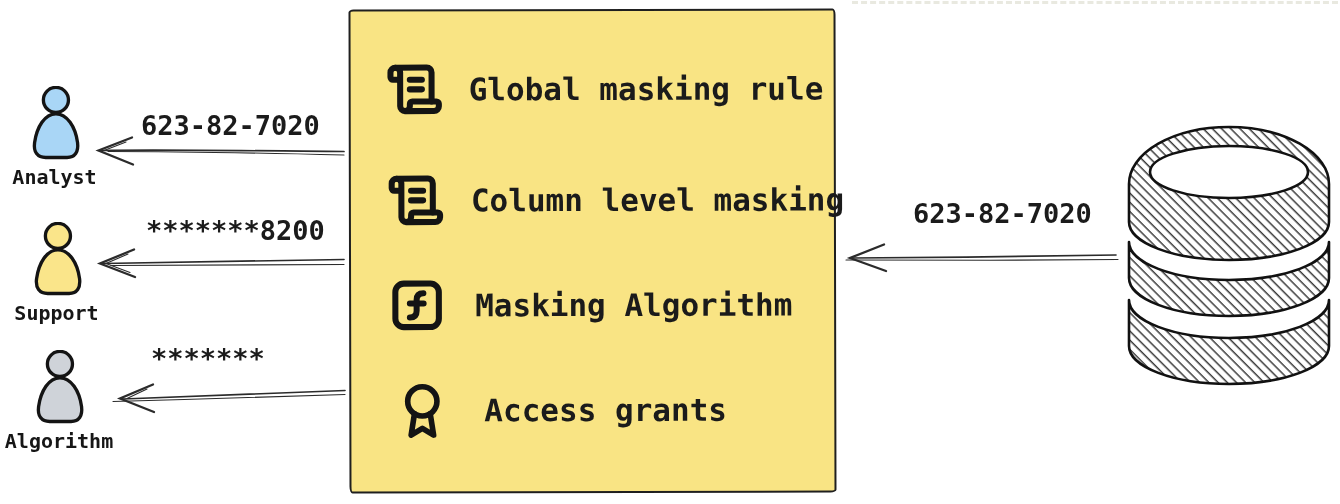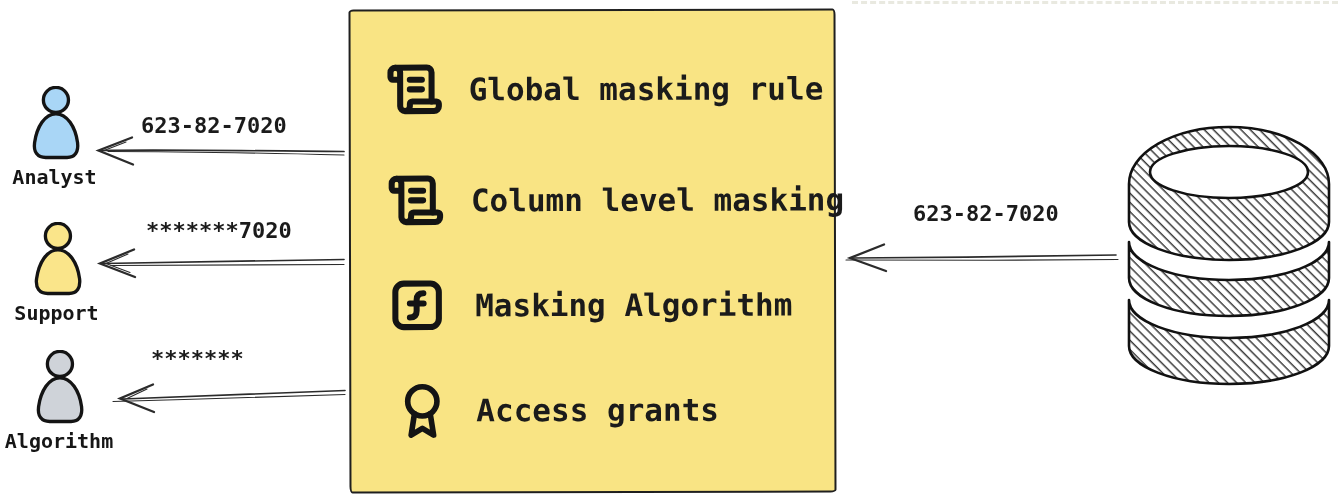--- a/index.html
+++ b/index.html
@@ -17,21 +17,21 @@
     border-top:3px dashed #e9e9e0;
   }
   
   .actor{position:absolute;display:flex;flex-direction:column;align-items:center;}
   .actor-label{
     margin-top:3px;font-size:20px;font-weight:700;line-height:20px;
     color:#161616;white-space:nowrap;
   }
   
   .arrow-label{
-    position:absolute;font-size:22px;font-weight:700;line-height:29px;
+    position:absolute;font-size:27px;font-weight:700;line-height:29px;
     color:#1b1b1b;white-space:nowrap;letter-spacing:0px;
   }
   
   .masking-box{
     position:absolute;left:349px;top:9px;width:487px;height:484px;
     border:2.5px solid #1f1f1f;box-sizing:border-box;
     border-radius:5px 3px 6px 3px / 3px 6px 3px 7px;
     transform:rotate(-0.12deg);
   }
   .box-row{position:absolute;display:flex;align-items:center;}
@@ -68,21 +68,21 @@
 
   <div class="actor" style="left:4px;top:350px;width:110px;">
     <svg width="62" height="78" viewBox="0 0 64 84">
       <circle cx="33" cy="15" r="13.5" fill="#CFD3D9" stroke="#141414" stroke-width="3.6"></circle>
       <path d="M 33 30 C 21 30 12.5 44 10 61 C 8.7 71 13 77 22 77 L 45 77 C 53.5 77 57.5 71 56.3 61 C 54 44 45 30 33 30 Z" fill="#CFD3D9" stroke="#141414" stroke-width="3.6" stroke-linejoin="round"></path>
     </svg>
     <div class="actor-label">Algorithm</div>
   </div>
 
   <div class="arrow-label" style="left:141px;top:111px;">623-82-7020</div>
-  <div class="arrow-label" style="left:146px;top:216px;">*******7020</div>
+  <div class="arrow-label" style="left:146px;top:216px;">*******8200</div>
   <div class="arrow-label" style="left:151px;top:344px;">*******</div>
   <div class="arrow-label" style="left:913px;top:199px;">623-82-7020</div>
 
   <svg id="arrows-layer" width="1340" height="504" viewBox="0 0 1340 504">
     <g stroke="#2b2b2b" fill="none" stroke-linecap="round">
 
       <g>
         <path d="M344 151.5 C 270 151 175 149.5 101 150.5" stroke-width="1.7"></path>
         <path d="M344 155 C 262 153 178 151.5 108 151.5" stroke-width="1.1"></path>
         <path d="M132 137.5 L98.5 150.5 L133 164.5" stroke-width="2.3"></path>
@@ -140,21 +140,21 @@
         <path d="M9 11.2h5.7"></path>
       </svg>
       <div class="row-label" style="margin-left:29px;">Masking Algorithm</div>
     </div>
 
     <div class="box-row" style="left:44px;top:364px;">
       <svg class="row-icon" width="54" height="70" viewBox="0 0 24 26" fill="none" stroke="#141414" stroke-width="2.5" stroke-linecap="round" stroke-linejoin="round">
         <circle cx="12" cy="9" r="6.5"></circle>
         <path d="M15.5 14.5 L17 24 l-5-3-5 3 L8.5 14.5"></path>
       </svg>
-      <div class="row-label" style="margin-left:27px;">Access grants</div>
+      <div class="row-label" style="margin-left:35px;">Access grants</div>
     </div>
 
   </div>
 
   <div class="db-wrap">
     <svg width="206" height="272" viewBox="0 0 206 272">
       <defs>
         <pattern id="dbhatch" patternUnits="userSpaceOnUse" width="6.5" height="6.5" patternTransform="rotate(-45)">
           <line x1="3" y1="0" x2="3" y2="6.5" stroke="#3b3b3b" stroke-width="1.5"></line>
         </pattern>

